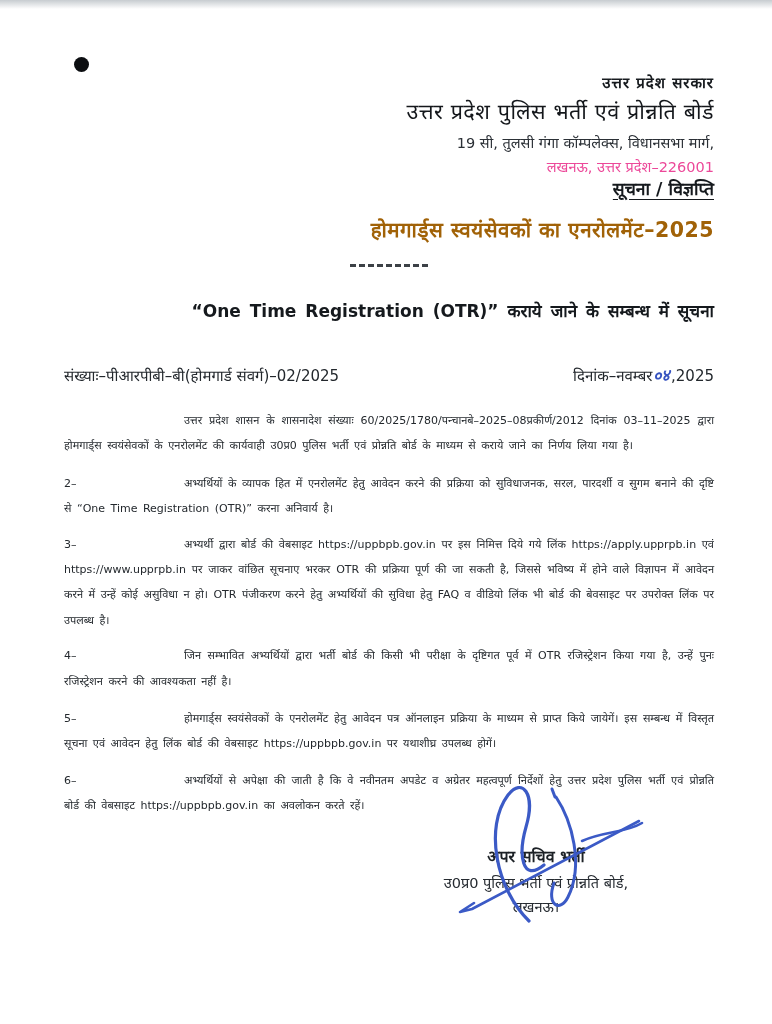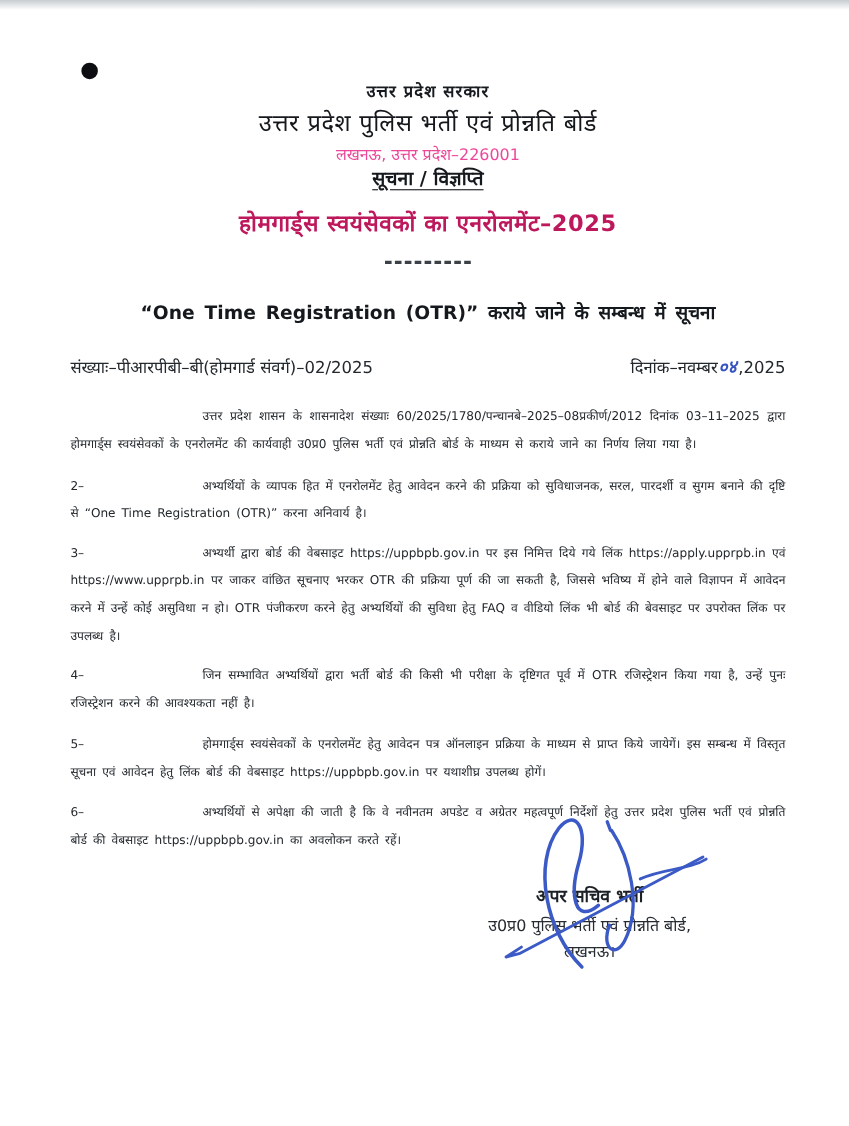--- a/index.html
+++ b/index.html
@@ -15,39 +15,39 @@
     position:absolute; top:0; left:0; right:0; height:9px;
     background:linear-gradient(#c7ccd0, #ffffff);
   }
   .punch-dot {
     position:absolute; left:74px; top:57px;
     width:15px; height:15px; border-radius:50%;
     background:#0c0e11;
   }
   .content { padding:72px 58px 0 64px; }
 
-  .center { text-align:center; }
+  .center { text-align:right; }
   .header-govt { font-size:15px; font-weight:bold; color:#171b1f; letter-spacing:1px; }
   .header-org  { font-size:21.5px; font-weight:normal; color:#14171b; margin-top:4px; letter-spacing:0.5px; }
   .header-addr1 { font-size:14.5px; margin-top:7px; color:#2b3036; }
   .header-addr2 { font-size:14.5px; margin-top:4px; color:#ec4899; }
 
   .notice-type {
     font-size:17.5px; font-weight:bold; color:#15191d;
     text-decoration:underline; text-underline-offset:4px;
   }
-  .main-title { margin-top:15px; font-size:20.5px; font-weight:bold; color:#be185d; letter-spacing:0.5px; }
+  .main-title { margin-top:15px; font-size:20.5px; font-weight:bold; color:#a16207; letter-spacing:0.5px; }
   .dash-rule {
     width:78px; margin:21px auto 0 auto;
     border-top:3px dashed #3c4147; height:0;
   }
   .subject-line { margin-top:32px; font-size:17px; font-weight:bold; color:#15191d; word-spacing:3px; }
 
   .meta-row {
-    margin-top:27px;
+    margin-top:42px;
     display:flex; justify-content:space-between; align-items:baseline;
     font-size:15px; color:#23282d;
   }
   .date-handwritten {
     color:#3653c0; font-weight:bold; font-style:italic;
     display:inline-block; transform:rotate(-4deg); font-size:16px;
     margin:0 1px;
   }
 
   .para {
@@ -84,20 +84,21 @@
 </head>
 <body>
 
 <div class="top-shade"></div>
 <div class="punch-dot"></div>
 
 <div class="content">
 
   <div class="center header-govt">उत्तर प्रदेश सरकार</div>
   <div class="center header-org">उत्तर प्रदेश पुलिस भर्ती एवं प्रोन्नति बोर्ड</div>
+  <div class="center header-addr1">19 सी, तुलसी गंगा कॉम्पलेक्स, विधानसभा मार्ग,</div>
   <div class="center header-addr2">लखनऊ, उत्तर प्रदेश–226001</div>
 
   <div class="center notice-type">सूचना / विज्ञप्ति</div>
   <div class="center main-title">होमगार्ड्स स्वयंसेवकों का एनरोलमेंट–2025</div>
   <div class="dash-rule"></div>
   <div class="center subject-line">“One Time Registration (OTR)” कराये जाने के सम्बन्ध में सूचना</div>
 
   <div class="meta-row">
     <span>संख्याः–पीआरपीबी–बी(होमगार्ड संवर्ग)–02/2025</span>
     <span>

